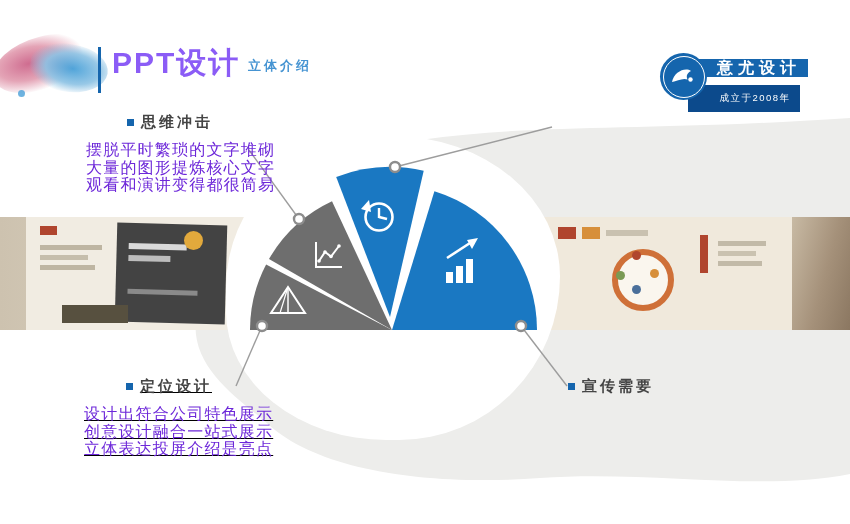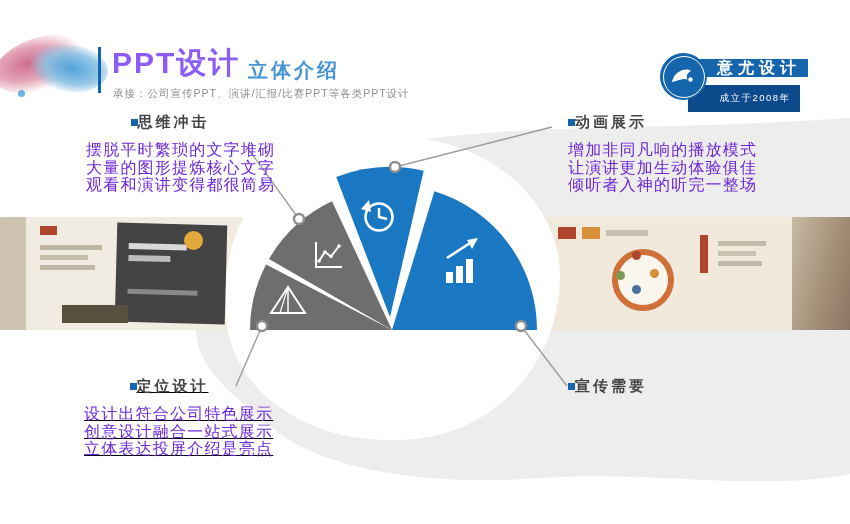--- a/index.html
+++ b/index.html
@@ -15,21 +15,21 @@
       transform:rotate(-14deg);
       background:radial-gradient(ellipse at 40% 45%, #cf6d90 0%, #e4a4b6 40%, rgba(228,164,182,0) 72%);}
   .splash .s-b{position:absolute;left:42px;top:18px;width:78px;height:48px;border-radius:45% 55% 60% 40%;
       transform:rotate(10deg);opacity:.9;
       background:radial-gradient(ellipse at 55% 50%, #3e9bd6 0%, #8cc2e4 45%, rgba(140,194,228,0) 74%);}
   .splash .s-c{position:absolute;left:30px;top:64px;width:7px;height:7px;border-radius:50%;background:#4aa0d8;opacity:.8;}
   
   .accent-line{position:absolute;left:98px;top:47px;width:3px;height:46px;background:#1565ad;z-index:5;}
   .title{position:absolute;left:112px;top:43px;font-size:30px;font-weight:800;color:#8b5cf6;
          letter-spacing:2px;z-index:5;}
-  .subtitle{position:absolute;left:248px;top:57px;font-size:20px;font-weight:700;color:#4694d2;
+  .subtitle{position:absolute;left:248px;top:57px;font-size:13px;font-weight:700;color:#4694d2;
          letter-spacing:3px;z-index:5;}
   .tagline{position:absolute;left:113px;top:87px;font-size:10.5px;color:#8f8f8f;letter-spacing:1px;z-index:5;}
   
   .badge{position:absolute;left:660px;top:52px;width:160px;height:52px;z-index:5;}
   .badge-banner{position:absolute;left:28px;top:7px;width:120px;height:18px;background:#1565ad;
       color:#fff;font-size:16px;font-weight:700;letter-spacing:5px;
       display:flex;align-items:center;justify-content:center;padding-left:22px;box-sizing:border-box;}
   .badge-sub{position:absolute;left:28px;top:33px;width:112px;height:27px;background:#0c4a8c;
       color:#fff;font-size:9.5px;letter-spacing:1.5px;
       display:flex;align-items:center;justify-content:center;padding-left:22px;box-sizing:border-box;}
@@ -70,21 +70,21 @@
   
   .fan-svg{position:absolute;left:0;top:0;z-index:3;pointer-events:none;}
   .fan-svg .conn{stroke:#9d9d9d;stroke-width:1.4;}
   .fan-svg .dot{fill:#ffffff;stroke:#8d8d8d;stroke-width:2.4;}
   .fan-svg .wedge-gray{fill:#6e6e6e;}
   .fan-svg .wedge-blue{fill:#1a78c2;}
   .fan-svg .icon-stroke{stroke:#ffffff;fill:none;}
   
   .callout{position:absolute;z-index:5;}
   .callout.center{text-align:center;}
-  .c-head{display:flex;align-items:center;font-size:15px;font-weight:700;color:#454545;letter-spacing:3px;}
+  .c-head{display:flex;align-items:center;gap:7px;font-size:15px;font-weight:700;color:#454545;letter-spacing:3px;}
   .callout.center .c-head{justify-content:center;}
   .bullet{width:7px;height:7px;background:#1565ad;flex:0 0 auto;}
   .c-lines{margin-top:9px;font-size:16px;color:#6d28d9;line-height:17.5px;letter-spacing:1.2px;}
   .c-lines div{white-space:nowrap;}
   .co-tl{left:86px;top:113px;width:168px;}
   .co-tr{left:568px;top:113px;width:190px;}
   .co-bl{left:84px;top:377px;width:170px;text-decoration:underline;}
   .co-br{left:568px;top:377px;width:190px;}
 </style>
 </head>
@@ -184,21 +184,20 @@
 
   <div class="splash">
     <div class="s-a"></div>
       <div class="s-b"></div>
       <div class="s-c"></div>
   </div>
 
   <div class="accent-line"></div>
   <div class="title">PPT设计</div>
   <div class="subtitle">立体介绍</div>
-  <div class="tagline">承接：公司宣传PPT、演讲/汇报/比赛PPT等各类PPT设计</div>
 
   <div class="badge">
     <div class="badge-banner">意尤设计</div>
     <div class="badge-sub">成立于2008年</div>
     <div class="badge-logo">
       <svg width="30" height="30" viewBox="0 0 30 30">
         <path d="M4,20 C6,10 17,5 23,9 C19,11 18,14 19.5,17.5 C15,15.5 9,19 4,20 Z" fill="#ffffff"></path>
         <circle cx="22.5" cy="17.5" r="2.2" fill="#ffffff"></circle>
       </svg>
     </div>
@@ -209,31 +208,20 @@
       <span class="bullet"></span>
       <span>思维冲击</span>
     </div>
     <div class="c-lines">
       <div>摆脱平时繁琐的文字堆砌</div>
       <div>大量的图形提炼核心文字</div>
       <div>观看和演讲变得都很简易</div>
     </div>
   </div>
 
-  <div class="callout co-tr">
-    <div class="c-head">
-      <span class="bullet"></span>
-      <span>动画展示</span>
-    </div>
-    <div class="c-lines">
-      <div>增加非同凡响的播放模式</div>
-      <div>让演讲更加生动体验俱佳</div>
-      <div>倾听者入神的听完一整场</div>
-    </div>
-  </div>
 
   <div class="callout center co-bl">
     <div class="c-head">
       <span class="bullet"></span>
       <span>定位设计</span>
     </div>
     <div class="c-lines">
       <div>设计出符合公司特色展示</div>
       <div>创意设计融合一站式展示</div>
       <div>立体表达投屏介绍是亮点</div>

